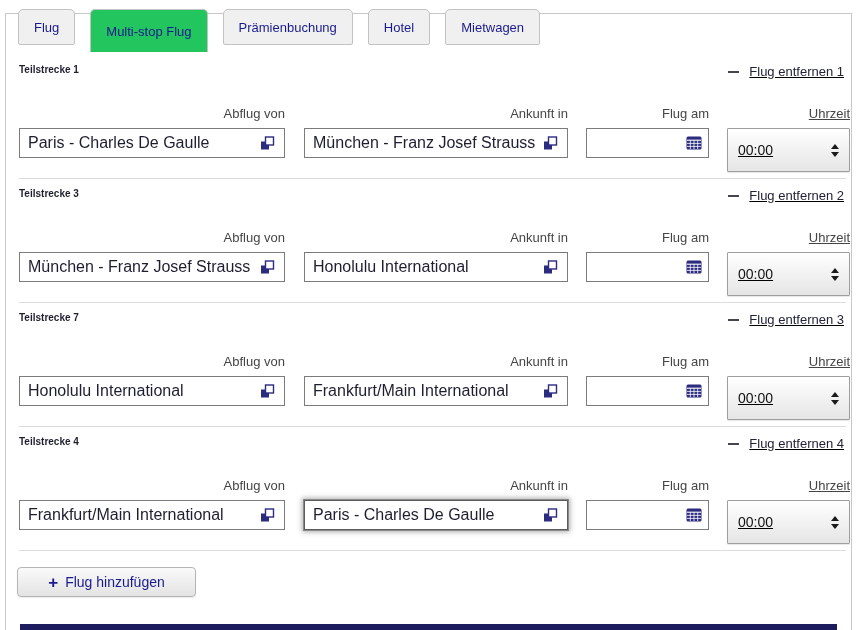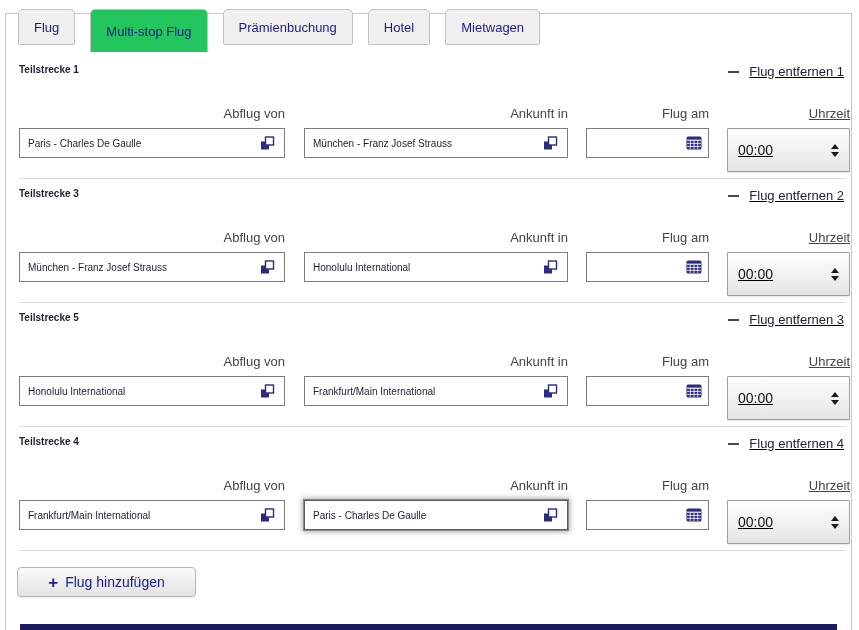--- a/index.html
+++ b/index.html
@@ -30,21 +30,21 @@
   .leg-title{position:absolute;left:0;top:4px;font-size:10px;font-weight:bold;color:#1e1e30;}
   .remove-link{position:absolute;right:2px;top:4px;display:flex;align-items:center;cursor:pointer;text-decoration:underline;}
   .minus-icon{display:inline-block;width:11px;height:2px;background:#46464e;margin-right:10px;}
   .remove-label{font-size:13px;color:#22223a;}
   .field-label{position:absolute;top:46px;font-size:13px;color:#454545;text-align:right;}
   .field{position:absolute;top:68px;height:30px;box-sizing:border-box;background:#fff;
     border:1px solid #7c7c7c;}
   .field input{
     position:absolute;left:0;top:0;width:100%;height:100%;border:none;outline:none;
     padding:0 26px 0 8px;box-sizing:border-box;font-family:"Liberation Sans","DejaVu Sans",sans-serif;
-    font-size:10px;color:#1e1e32;background:transparent;
+    font-size:16px;color:#1e1e32;background:transparent;
   }
   .field.date input{padding-right:24px;}
   .field.focused{
     border:1px solid #5c5c5c;
     box-shadow:0 0 0 1px #8a8a8a, 0 0 5px 2px rgba(110,110,110,.55);
   }
   .c1{left:0;width:266px;}
   .c2{left:285px;width:264px;}
   .c3{left:567px;width:123px;}
   .c4{left:708px;width:123px;text-decoration:underline;}
@@ -176,21 +176,21 @@
     <span class="time-value">00:00</span>
     <span class="stepper">
       <span class="arrow-up"></span>
         <span class="arrow-down"></span>
     </span>
   </div>
 </div>
 <div class="separator" style="top:302px;"></div>
 
 <div class="leg" style="top:308px;">
-  <div class="leg-title">Teilstrecke 5</div>
+  <div class="leg-title">Teilstrecke 7</div>
   <div class="remove-link">
     <span class="minus-icon"></span>
     <span class="remove-label">Flug entfernen 3</span>
   </div>
   <div class="field-label c1">Abflug von</div>
   <div class="field-label c2">Ankunft in</div>
   <div class="field-label c3">Flug am</div>
   <div class="field-label c4">Uhrzeit</div>
   <div class="field c1">
     <input type="text" value="Honolulu International" style="">

